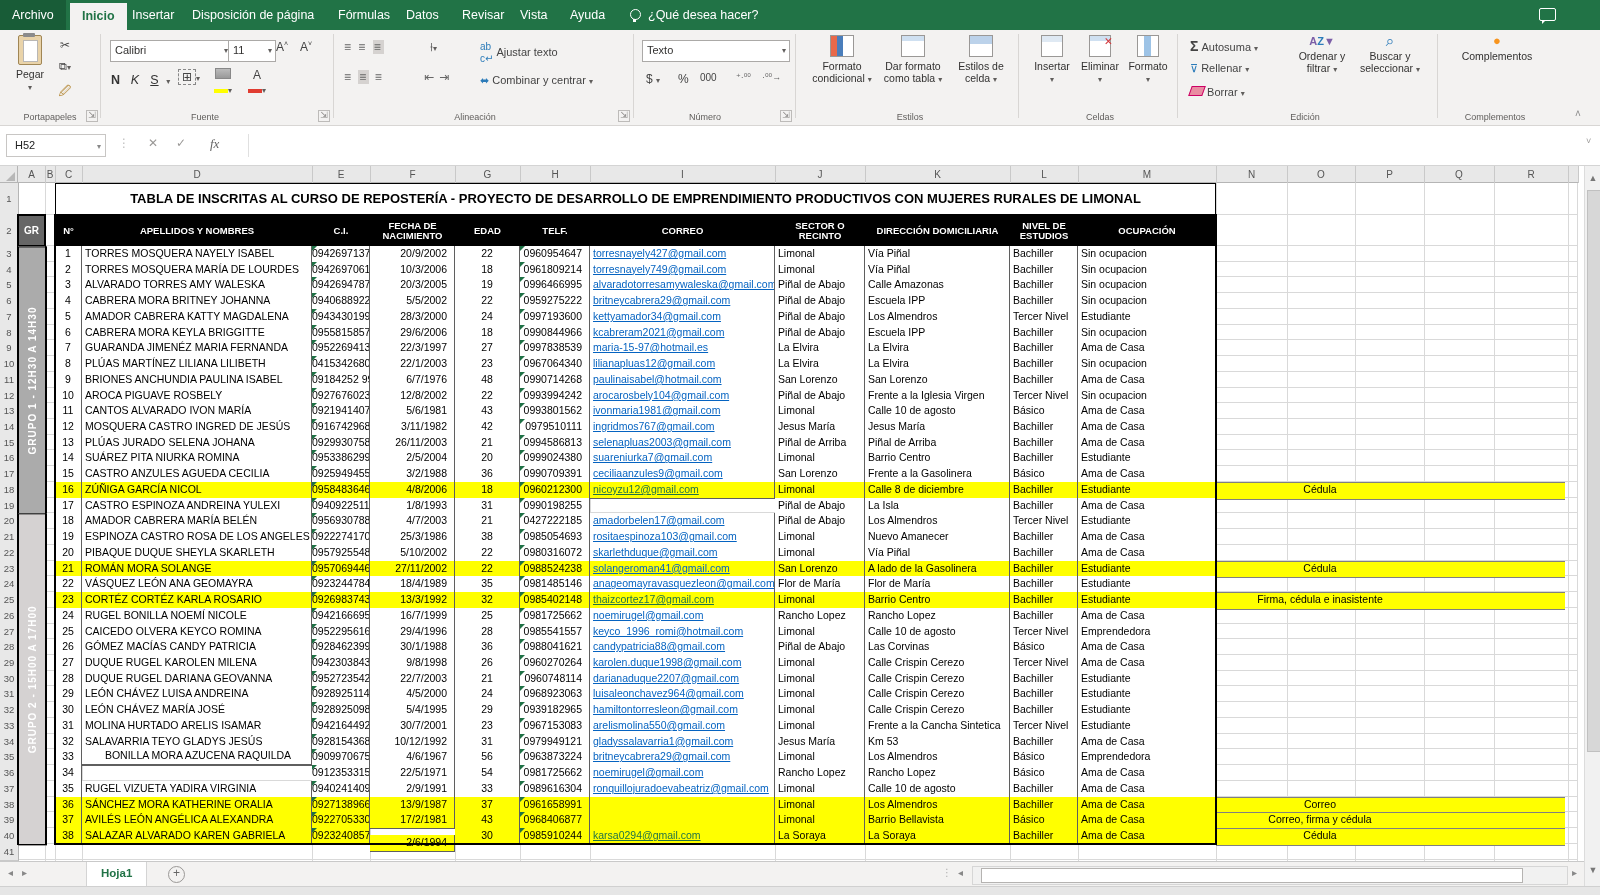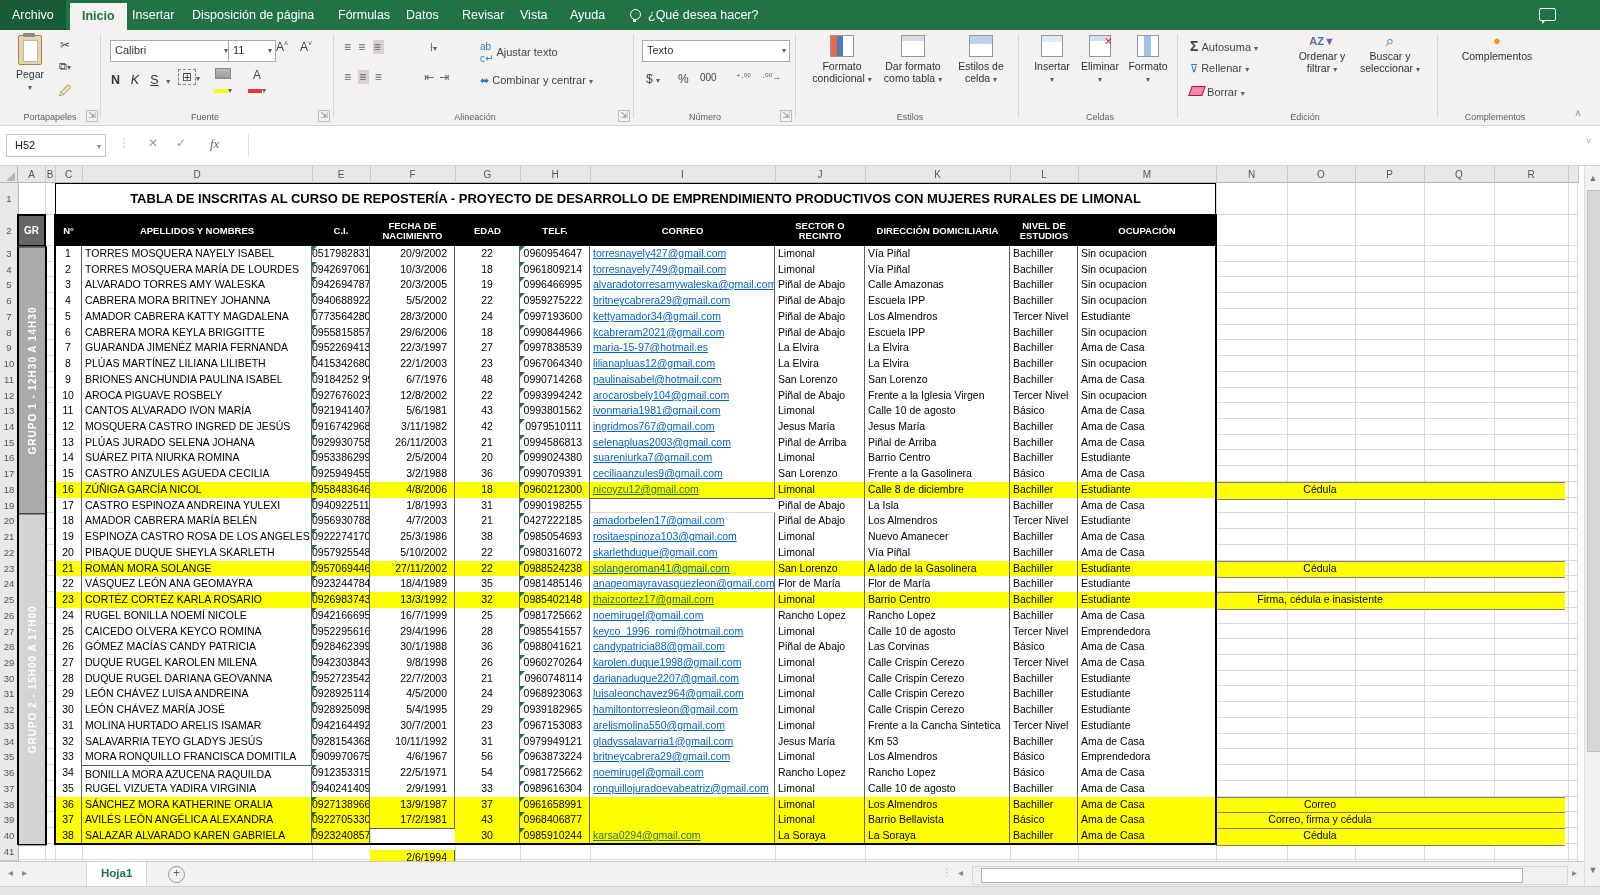--- a/index.html
+++ b/index.html
@@ -400,21 +400,21 @@
     <div class="hcell" style="left: 590px; top: 32px; width: 185px; height: 31px;">CORREO</div>
     <div class="hcell" style="left: 775px; top: 32px; width: 90px; height: 31px;">SECTOR O RECINTO</div>
     <div class="hcell" style="left: 865px; top: 32px; width: 145px; height: 31px;">DIRECCIÓN DOMICILIARIA</div>
     <div class="hcell" style="left: 1010px; top: 32px; width: 68px; height: 31px;">NIVEL DE ESTUDIOS</div>
     <div class="hcell" style="left: 1078px; top: 32px; width: 138px; height: 31px;">OCUPACIÓN</div>
     <div class="abs" id="gr-hdr" style="left: 18px; top: 32px; width: 27px; height: 31px; position: absolute;">GR</div>
     <div class="grcell" style="left: 18px; top: 63px; width: 27px; height: 267.41px; background: rgb(171, 171, 171);">GRUPO 1  -  12H30 A 14H30</div>
     <div class="grcell" style="left: 18px; top: 330.41px; width: 27px; height: 330.33px; background: rgb(213, 210, 210);">GRUPO 2  -  15H00 A 17H00</div>
     <div class="cell c" style="left: 55px; top: 63px; width: 27px; height: 16.73px;">1</div>
     <div class="cell l" style="left: 82px; top: 63px; width: 230px; height: 16.73px;">TORRES MOSQUERA NAYELY ISABEL</div>
-    <div class="cell r flag" style="left: 312px; top: 63px; width: 58px; height: 16.73px;">0517982831</div>
+    <div class="cell r flag" style="left: 312px; top: 63px; width: 58px; height: 16.73px;">0942697137</div>
     <div class="cell r" style="left: 370px; top: 63px; width: 85px; height: 16.73px;">20/9/2002</div>
     <div class="cell c" style="left: 455px; top: 63px; width: 65px; height: 16.73px;">22</div>
     <div class="cell r flag" style="left: 520px; top: 63px; width: 70px; height: 16.73px;">0960954647</div>
     <div class="cell l" style="left: 590px; top: 63px; width: 185px; height: 16.73px;"><span class="email">torresnayely427@gmail.com</span></div>
     <div class="cell l" style="left: 775px; top: 63px; width: 90px; height: 16.73px;">Limonal</div>
     <div class="cell l" style="left: 865px; top: 63px; width: 145px; height: 16.73px;">Vía Piñal</div>
     <div class="cell l" style="left: 1010px; top: 63px; width: 68px; height: 16.73px;">Bachiller</div>
     <div class="cell l" style="left: 1078px; top: 63px; width: 138px; height: 16.73px;">Sin ocupacion</div>
     <div class="cell c" style="left: 55px; top: 78.73px; width: 27px; height: 16.73px;">2</div>
     <div class="cell l" style="left: 82px; top: 78.73px; width: 230px; height: 16.73px;">TORRES MOSQUERA MARÍA DE LOURDES</div>
@@ -444,21 +444,21 @@
     <div class="cell r" style="left: 370px; top: 110.19px; width: 85px; height: 16.73px;">5/5/2002</div>
     <div class="cell c" style="left: 455px; top: 110.19px; width: 65px; height: 16.73px;">22</div>
     <div class="cell r flag" style="left: 520px; top: 110.19px; width: 70px; height: 16.73px;">0959275222</div>
     <div class="cell l" style="left: 590px; top: 110.19px; width: 185px; height: 16.73px;"><span class="email">britneycabrera29@gmail.com</span></div>
     <div class="cell l" style="left: 775px; top: 110.19px; width: 90px; height: 16.73px;">Piñal de Abajo</div>
     <div class="cell l" style="left: 865px; top: 110.19px; width: 145px; height: 16.73px;">Escuela IPP</div>
     <div class="cell l" style="left: 1010px; top: 110.19px; width: 68px; height: 16.73px;">Bachiller</div>
     <div class="cell l" style="left: 1078px; top: 110.19px; width: 138px; height: 16.73px;">Sin ocupacion</div>
     <div class="cell c" style="left: 55px; top: 125.92px; width: 27px; height: 16.73px;">5</div>
     <div class="cell l" style="left: 82px; top: 125.92px; width: 230px; height: 16.73px;">AMADOR CABRERA KATTY MAGDALENA</div>
-    <div class="cell r flag" style="left: 312px; top: 125.92px; width: 58px; height: 16.73px;">0773564280</div>
+    <div class="cell r flag" style="left: 312px; top: 125.92px; width: 58px; height: 16.73px;">0943430199</div>
     <div class="cell r" style="left: 370px; top: 125.92px; width: 85px; height: 16.73px;">28/3/2000</div>
     <div class="cell c" style="left: 455px; top: 125.92px; width: 65px; height: 16.73px;">24</div>
     <div class="cell r flag" style="left: 520px; top: 125.92px; width: 70px; height: 16.73px;">0997193600</div>
     <div class="cell l" style="left: 590px; top: 125.92px; width: 185px; height: 16.73px;"><span class="email">kettyamador34@gmail.com</span></div>
     <div class="cell l" style="left: 775px; top: 125.92px; width: 90px; height: 16.73px;">Piñal de Abajo</div>
     <div class="cell l" style="left: 865px; top: 125.92px; width: 145px; height: 16.73px;">Los Almendros</div>
     <div class="cell l" style="left: 1010px; top: 125.92px; width: 68px; height: 16.73px;">Tercer Nivel</div>
     <div class="cell l" style="left: 1078px; top: 125.92px; width: 138px; height: 16.73px;">Estudiante</div>
     <div class="cell c" style="left: 55px; top: 141.65px; width: 27px; height: 16.73px;">6</div>
     <div class="cell l" style="left: 82px; top: 141.65px; width: 230px; height: 16.73px;">CABRERA MORA KEYLA BRIGGITTE</div>
@@ -748,41 +748,41 @@
     <div class="cell c" style="left: 455px; top: 534.9px; width: 65px; height: 16.73px;">23</div>
     <div class="cell r flag" style="left: 520px; top: 534.9px; width: 70px; height: 16.73px;">0967153083</div>
     <div class="cell l" style="left: 590px; top: 534.9px; width: 185px; height: 16.73px;"><span class="email">arelismolina550@gmail.com</span></div>
     <div class="cell l" style="left: 775px; top: 534.9px; width: 90px; height: 16.73px;">Limonal</div>
     <div class="cell l" style="left: 865px; top: 534.9px; width: 145px; height: 16.73px;">Frente a la Cancha Sintetica</div>
     <div class="cell l" style="left: 1010px; top: 534.9px; width: 68px; height: 16.73px;">Tercer Nivel</div>
     <div class="cell l" style="left: 1078px; top: 534.9px; width: 138px; height: 16.73px;">Estudiante</div>
     <div class="cell c" style="left: 55px; top: 550.63px; width: 27px; height: 16.73px;">32</div>
     <div class="cell l" style="left: 82px; top: 550.63px; width: 230px; height: 16.73px;">SALAVARRIA TEYO GLADYS JESÚS</div>
     <div class="cell r flag" style="left: 312px; top: 550.63px; width: 58px; height: 16.73px;">0928154368</div>
-    <div class="cell r" style="left: 370px; top: 550.63px; width: 85px; height: 16.73px;">10/11/1992</div>
+    <div class="cell r" style="left: 370px; top: 550.63px; width: 85px; height: 16.73px;">10/12/1992</div>
     <div class="cell c" style="left: 455px; top: 550.63px; width: 65px; height: 16.73px;">31</div>
     <div class="cell r flag" style="left: 520px; top: 550.63px; width: 70px; height: 16.73px;">0979949121</div>
     <div class="cell l" style="left: 590px; top: 550.63px; width: 185px; height: 16.73px;"><span class="email">gladyssalavarria1@gmail.com</span></div>
     <div class="cell l" style="left: 775px; top: 550.63px; width: 90px; height: 16.73px;">Jesus María</div>
     <div class="cell l" style="left: 865px; top: 550.63px; width: 145px; height: 16.73px;">Km 53</div>
     <div class="cell l" style="left: 1010px; top: 550.63px; width: 68px; height: 16.73px;">Bachiller</div>
     <div class="cell l" style="left: 1078px; top: 550.63px; width: 138px; height: 16.73px;">Ama de Casa</div>
     <div class="cell c" style="left: 55px; top: 566.36px; width: 27px; height: 16.73px;">33</div>
     <div class="cell l" style="left: 82px; top: 566.36px; width: 230px; height: 16.73px;">MORA RONQUILLO FRANCISCA DOMITILA</div>
     <div class="cell r flag" style="left: 312px; top: 566.36px; width: 58px; height: 16.73px;">0909970675</div>
     <div class="cell r" style="left: 370px; top: 566.36px; width: 85px; height: 16.73px;">4/6/1967</div>
     <div class="cell c" style="left: 455px; top: 566.36px; width: 65px; height: 16.73px;">56</div>
     <div class="cell r flag" style="left: 520px; top: 566.36px; width: 70px; height: 16.73px;">0963873224</div>
     <div class="cell l" style="left: 590px; top: 566.36px; width: 185px; height: 16.73px;"><span class="email">britneycabrera29@gmail.com</span></div>
     <div class="cell l" style="left: 775px; top: 566.36px; width: 90px; height: 16.73px;">Limonal</div>
     <div class="cell l" style="left: 865px; top: 566.36px; width: 145px; height: 16.73px;">Los Almendros</div>
     <div class="cell l" style="left: 1010px; top: 566.36px; width: 68px; height: 16.73px;">Básico</div>
     <div class="cell l" style="left: 1078px; top: 566.36px; width: 138px; height: 16.73px;">Emprendedora</div>
     <div class="cell c" style="left: 55px; top: 582.09px; width: 27px; height: 16.73px;">34</div>
-    <div class="cell l" style="left: 82px; top: 584px; width: 230px; height: 16.73px;">BONILLA MORA AZUCENA RAQUILDA</div>
+    <div class="cell l" style="left: 82px; top: 565px; width: 230px; height: 16.73px; text-align: center;">BONILLA MORA AZUCENA RAQUILDA</div>
     <div class="cell r flag" style="left: 312px; top: 582.09px; width: 58px; height: 16.73px;">0912353315</div>
     <div class="cell r" style="left: 370px; top: 582.09px; width: 85px; height: 16.73px;">22/5/1971</div>
     <div class="cell c" style="left: 455px; top: 582.09px; width: 65px; height: 16.73px;">54</div>
     <div class="cell r flag" style="left: 520px; top: 582.09px; width: 70px; height: 16.73px;">0981725662</div>
     <div class="cell l" style="left: 590px; top: 582.09px; width: 185px; height: 16.73px;"><span class="email">noemirugel@gmail.com</span></div>
     <div class="cell l" style="left: 775px; top: 582.09px; width: 90px; height: 16.73px;">Rancho Lopez</div>
     <div class="cell l" style="left: 865px; top: 582.09px; width: 145px; height: 16.73px;">Rancho Lopez</div>
     <div class="cell l" style="left: 1010px; top: 582.09px; width: 68px; height: 16.73px;">Básico</div>
     <div class="cell l" style="left: 1078px; top: 582.09px; width: 138px; height: 16.73px;">Ama de Casa</div>
     <div class="cell c" style="left: 55px; top: 597.82px; width: 27px; height: 16.73px;">35</div>
@@ -818,21 +818,21 @@
     <div class="cell l hl" style="left: 590px; top: 629.28px; width: 185px; height: 16.73px;"></div>
     <div class="cell l hl" style="left: 775px; top: 629.28px; width: 90px; height: 16.73px;">Limonal</div>
     <div class="cell l hl" style="left: 865px; top: 629.28px; width: 145px; height: 16.73px;">Barrio Bellavista</div>
     <div class="cell l hl" style="left: 1010px; top: 629.28px; width: 68px; height: 16.73px;">Básico</div>
     <div class="cell l hl" style="left: 1078px; top: 629.28px; width: 138px; height: 16.73px;">Ama de Casa</div>
     <div class="noteband" style="left: 1216px; top: 629.28px; width: 349px; height: 15.73px;"></div>
     <div class="notetxt" style="left: 1216px; top: 629.28px; width: 208px; height: 15.73px;">Correo, firma y cédula</div>
     <div class="cell c hl" style="left: 55px; top: 645.01px; width: 27px; height: 16.73px;">38</div>
     <div class="cell l hl" style="left: 82px; top: 645.01px; width: 230px; height: 16.73px;">SALAZAR ALVARADO KAREN GABRIELA</div>
     <div class="cell r hl flag" style="left: 312px; top: 645.01px; width: 58px; height: 16.73px;">0923240857</div>
-    <div class="cell r hl" style="left: 370px; top: 667px; width: 85px; height: 16.73px;">2/6/1994</div>
+    <div class="cell r hl" style="left: 370px; top: 652px; width: 85px; height: 16.73px;">2/6/1994</div>
     <div class="cell c hl" style="left: 455px; top: 645.01px; width: 65px; height: 16.73px;">30</div>
     <div class="cell r hl flag" style="left: 520px; top: 645.01px; width: 70px; height: 16.73px;">0985910244</div>
     <div class="cell l hl" style="left: 590px; top: 645.01px; width: 185px; height: 16.73px;"><span class="email green">karsa0294@gmail.com</span></div>
     <div class="cell l hl" style="left: 775px; top: 645.01px; width: 90px; height: 16.73px;">La Soraya</div>
     <div class="cell l hl" style="left: 865px; top: 645.01px; width: 145px; height: 16.73px;">La Soraya</div>
     <div class="cell l hl" style="left: 1010px; top: 645.01px; width: 68px; height: 16.73px;">Bachiller</div>
     <div class="cell l hl" style="left: 1078px; top: 645.01px; width: 138px; height: 16.73px;">Ama de Casa</div>
     <div class="noteband" style="left: 1216px; top: 645.01px; width: 349px; height: 15.73px;"></div>
     <div class="notetxt" style="left: 1216px; top: 645.01px; width: 208px; height: 15.73px;">Cédula</div>
     <div class="abs" id="tbl-outline" style="left: 54px; top: 31px; width: 1163px; height: 630.74px; position: absolute;"></div>

